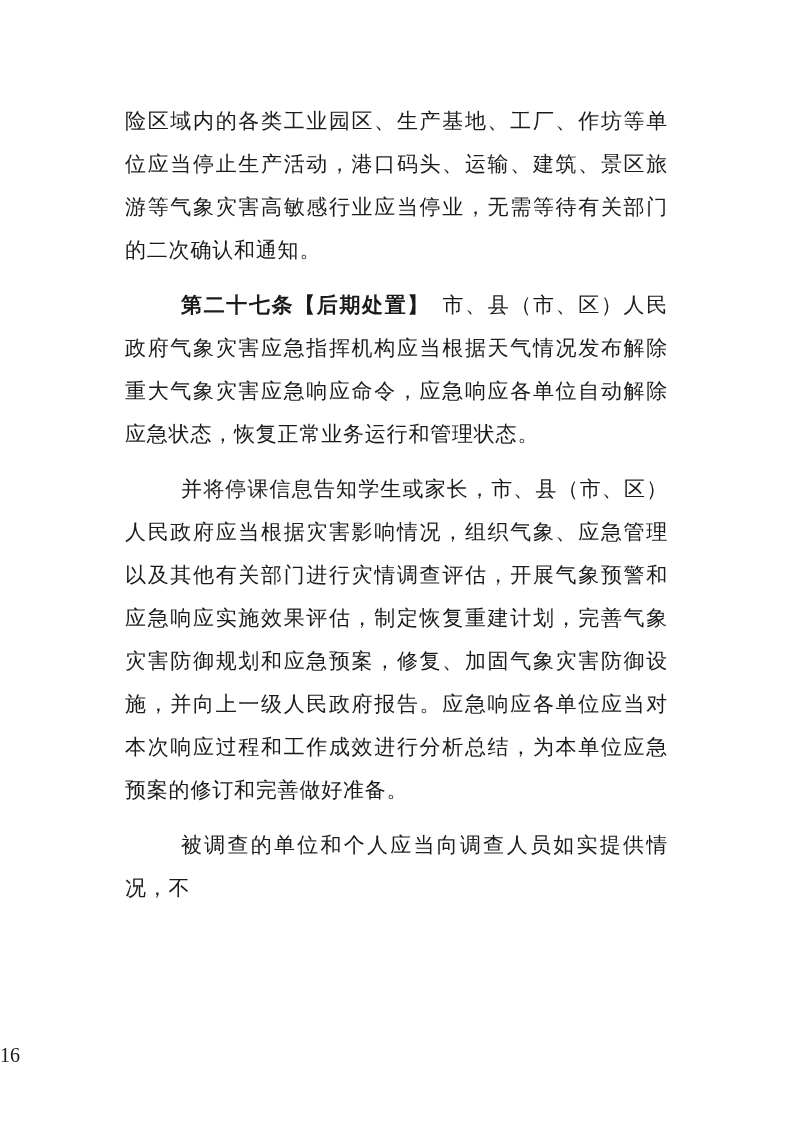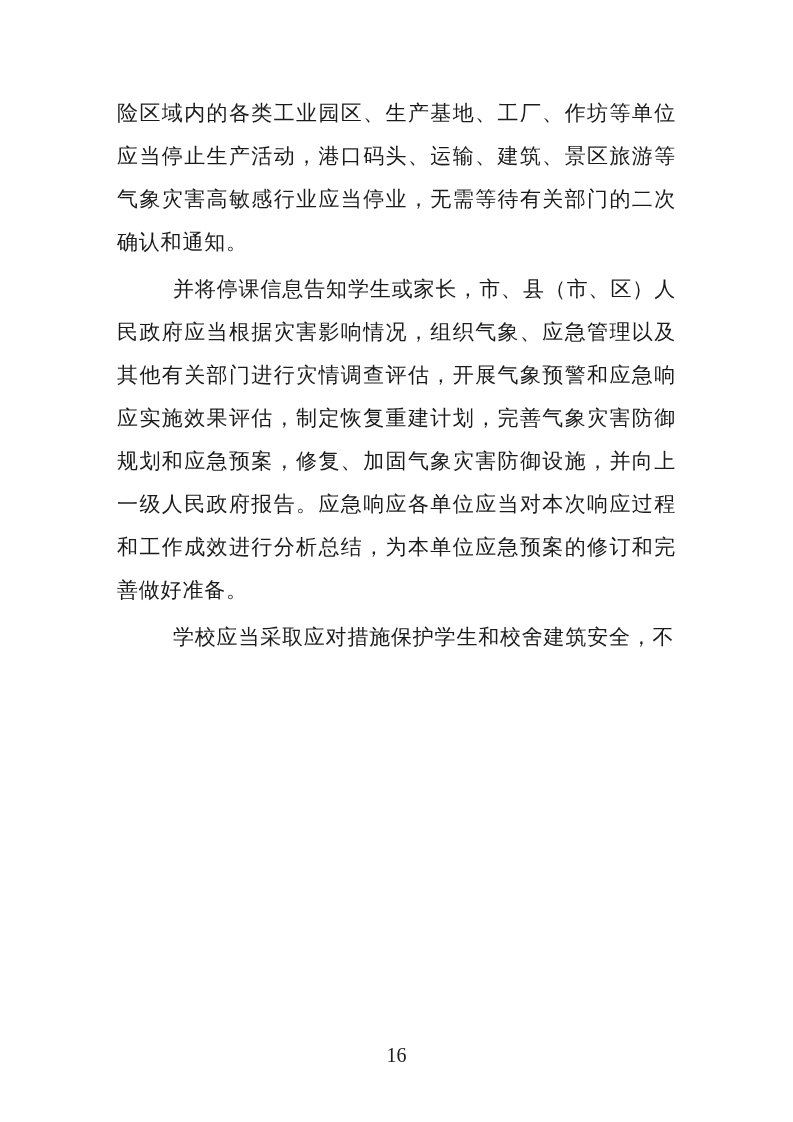--- a/index.html
+++ b/index.html
@@ -20,50 +20,51 @@
     inset: 0;
     background: #ffffff;
   }
   .text-block {
     position: absolute;
     top: 88px;
     left: 113px;
     width: 567px;
   }
   .para {
-    margin: 4px;
+    margin: 12px;
     font-size: 21px;
     line-height: 43px;
     letter-spacing: 0.8px;
     text-align: justify;
     text-justify: inter-character;
     word-break: break-all;
   }
   .indent {
     text-indent: 56px;
   }
   .clause-heading {
     font-weight: bold;
     margin-right: 0.6em;
   }
   .page-number {
     position: absolute;
     top: 1041px;
     left: 0;
     width: 793px;
-    text-align: center;
+    text-align: left;
     font-size: 20px;
     line-height: 28px;
     color: #1b1b1b;
   }
 </style>
 </head>
 <body>
 
 <div class="page">
   <div class="text-block">
     <p class="para">险区域内的各类工业园区、生产基地、工厂、作坊等单位应当停止生产活动，港口码头、运输、建筑、景区旅游等气象灾害高敏感行业应当停业，无需等待有关部门的二次确认和通知。</p>
+    <p class="para indent"><b class="clause-heading">第二十七条【后期处置】</b><span>市、县（市、区）人民政府气象灾害应急指挥机构应当根据天气情况发布解除重大气象灾害应急响应命令，应急响应各单位自动解除应急状态，恢复正常业务运行和管理状态。</span></p>
     <p class="para indent">并将停课信息告知学生或家长，市、县（市、区）人民政府应当根据灾害影响情况，组织气象、应急管理以及其他有关部门进行灾情调查评估，开展气象预警和应急响应实施效果评估，制定恢复重建计划，完善气象灾害防御规划和应急预案，修复、加固气象灾害防御设施，并向上一级人民政府报告。应急响应各单位应当对本次响应过程和工作成效进行分析总结，为本单位应急预案的修订和完善做好准备。</p>
-    <p class="para indent">学校应当采取应对措施保护学生和校舍建筑安全，不</p>
+    <p class="para indent">被调查的单位和个人应当向调查人员如实提供情况，不</p>
   </div>
 
   <div class="page-number">16</div>
 </div>
 
 </body></html>

